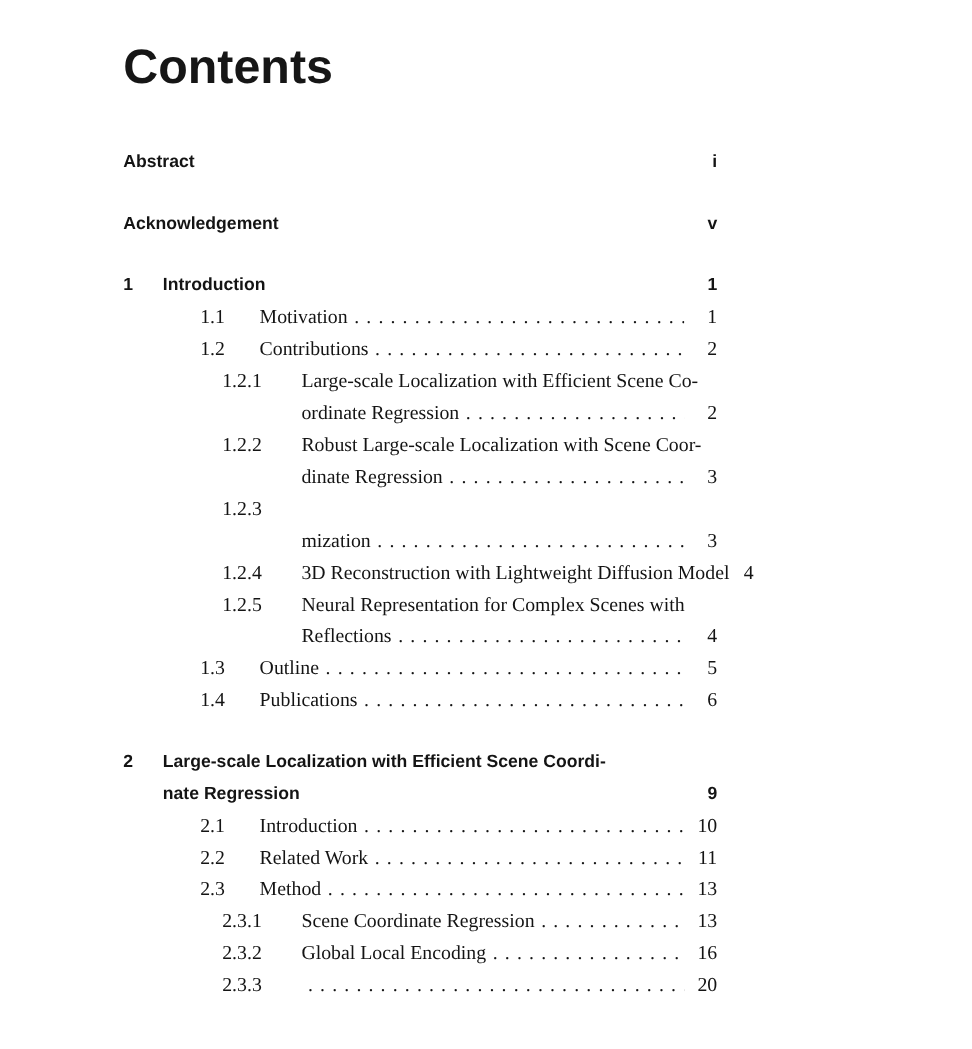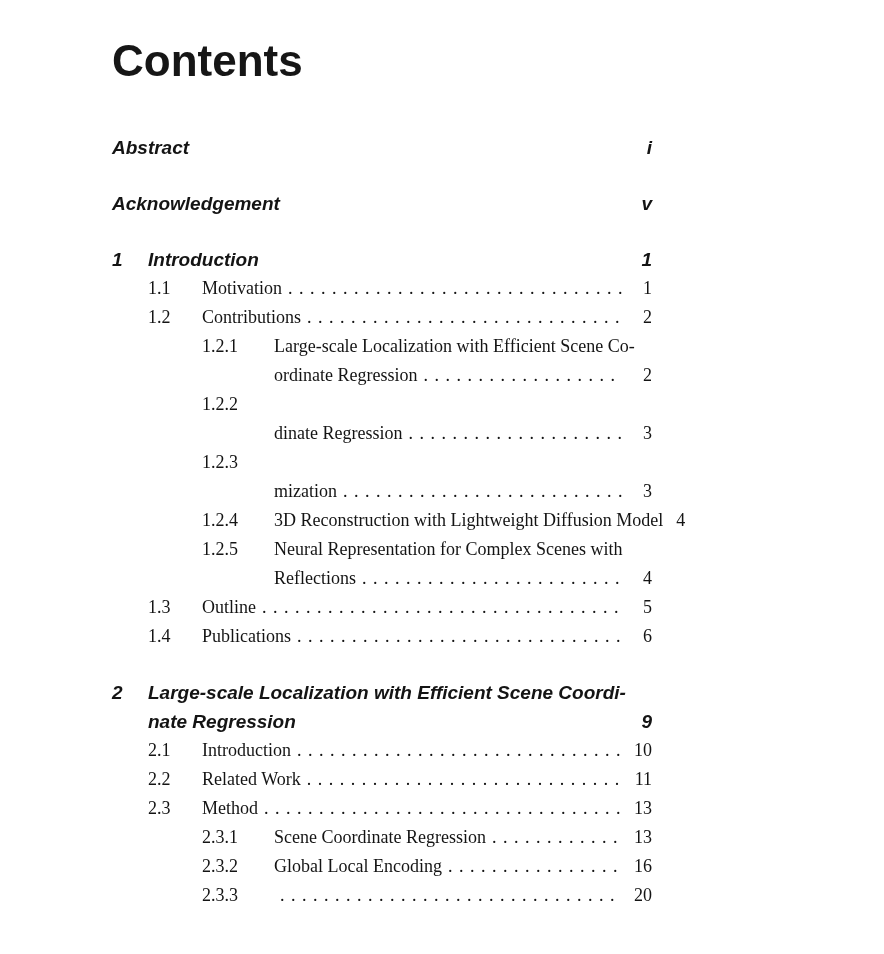--- a/index.html
+++ b/index.html
@@ -27,31 +27,30 @@
   .toc-line {
     display: flex;
     align-items: baseline;
     line-height: 29px;
     font-size: 18px;
     white-space: nowrap;
   }
   .sans {
     font-family: "Liberation Sans", "DejaVu Sans", sans-serif;
     font-weight: bold;
-    font-size: 19px;
-    font-style: italic;
+    font-size: 16px;
   }
   .front-row { margin-top: 27px; }
   .front-row.first { margin-top: 0; }
   .chapter-block { margin-top: 27px; }
 
   .num { flex: none; }
   .l0 .num { width: 36px; }
   .l1 { padding-left: 36px; }
-  .l1 .num { width: 54px; }
+  .l1 .num { width: 54px; margin-left: 34px; }
   .l2 { padding-left: 90px; }
   .l2 .num { width: 72px; }
   .cont-l0 { padding-left: 36px; }
   .cont-l2 { padding-left: 162px; }
 
   .entry-title { flex: none; }
   .spacer { flex: 1 1 auto; min-width: 0; }
   .leader {
     flex: 1 1 auto;
     min-width: 0;
@@ -108,20 +107,21 @@
           <span class="num">1.2.1</span>
           <span class="entry-title">Large-scale Localization with Efficient Scene Co-</span>
         </div>
         <div class="toc-line cont-l2">
           <span class="entry-title">ordinate Regression</span>
           <span class="leader"></span>
           <span class="page-num">2</span>
         </div>
         <div class="toc-line l2">
           <span class="num">1.2.2</span>
+          <span class="entry-title">Robust Large-scale Localization with Scene Coor-</span>
         </div>
         <div class="toc-line cont-l2">
           <span class="entry-title">dinate Regression</span>
           <span class="leader"></span>
           <span class="page-num">3</span>
         </div>
         <div class="toc-line l2">
           <span class="num">1.2.3</span>
         </div>
         <div class="toc-line cont-l2">

